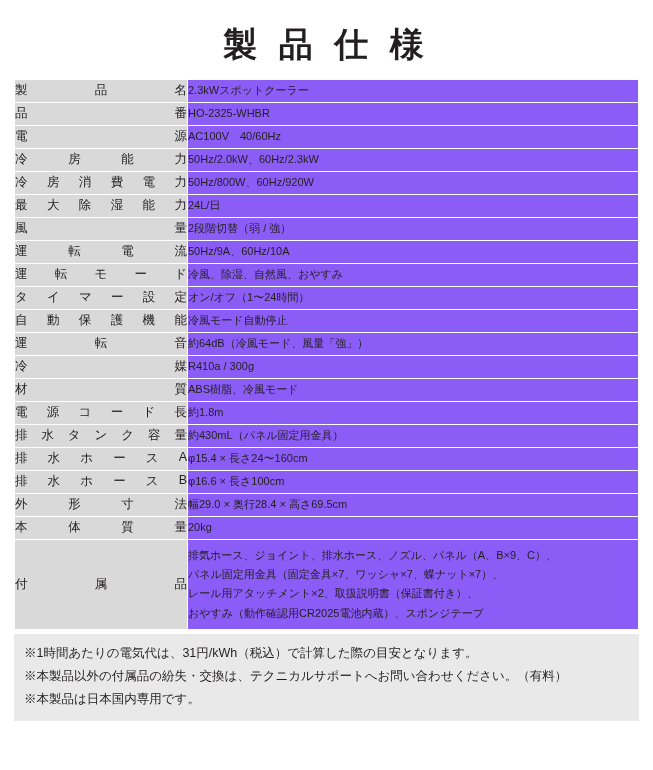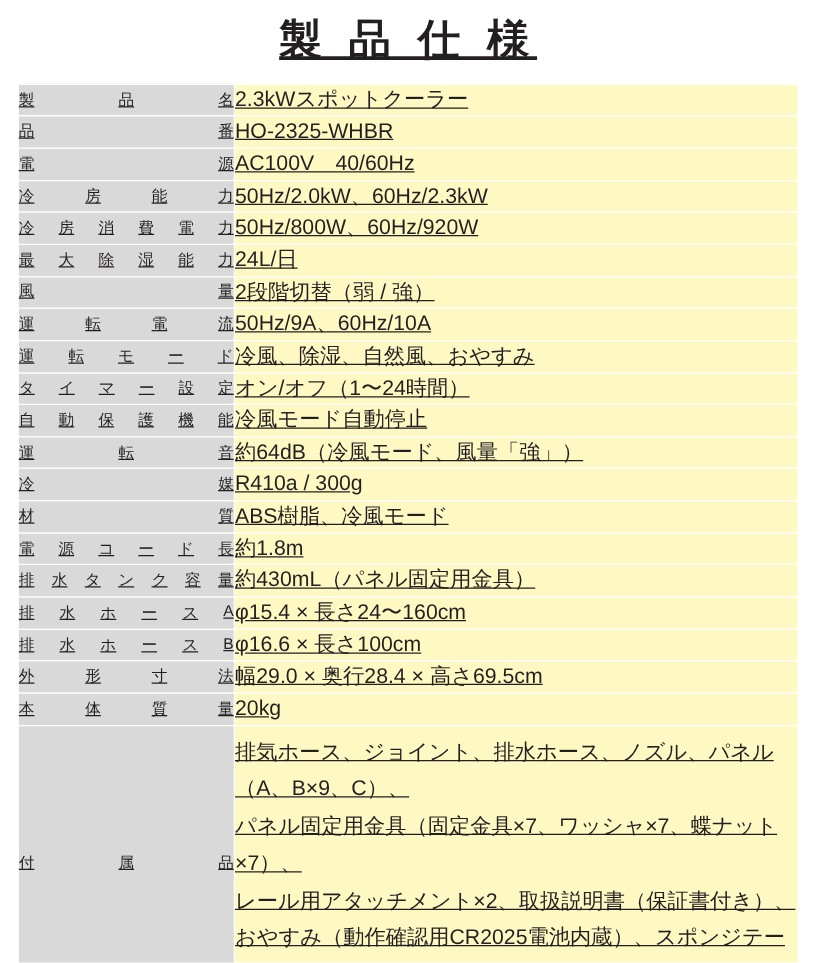--- a/index.html
+++ b/index.html
@@ -12,22 +12,21 @@
     background: #ffffff;
     font-family: "Liberation Sans", sans-serif;
     color: #231f20;
     -webkit-font-smoothing: antialiased;
   }
   .page {
     width: 653px;
     height: 644px;
     position: relative;
     box-sizing: border-box;
-    padding: 0 14px;
-    text-decoration: underline;
+    padding: 12px 14px;
   }
   .title {
     text-align: center;
     font-size: 34px;
     font-weight: bold;
     letter-spacing: 6px;
     color: #231f20;
     padding: 12px 0 14px 0;
     line-height: 1.2;
   }
@@ -53,25 +52,25 @@
   .label-inner {
     display: flex;
     justify-content: space-between;
     width: 100%;
     box-sizing: border-box;
   }
   .label-inner span {
     display: inline-block;
   }
   td.value {
-    background: #fef9c3;
+    background: #8b5cf6;
     color: #231f20;
     padding: 2px 6px 2px 8px;
     height: 22px;
-    font-size: 17px;
+    font-size: 11px;
     line-height: 1.45;
   }
   tr.accessories td.label {
     vertical-align: middle;
   }
   tr.accessories td.value {
     padding-top: 6px;
     padding-bottom: 6px;
     line-height: 1.75;
   }
@@ -336,17 +335,19 @@
           <div>排気ホース、ジョイント、排水ホース、ノズル、パネル（A、B×9、C）、</div>
           <div>パネル固定用金具（固定金具×7、ワッシャ×7、蝶ナット×7）、</div>
           <div>レール用アタッチメント×2、取扱説明書（保証書付き）、</div>
           <div>おやすみ（動作確認用CR2025電池内蔵）、スポンジテープ</div>
         </td>
       </tr>
     </tbody>
   </table>
 
   <div class="notes">
+    <div>※1時間あたりの電気代は、31円/kWh（税込）で計算した際の目安となります。</div>
+    <div>※本製品以外の付属品の紛失・交換は、テクニカルサポートへお問い合わせください。（有料）</div>
     <div>※本製品は日本国内専用です。</div>
 
   </div>
 
 </div>
 
 </body></html>

